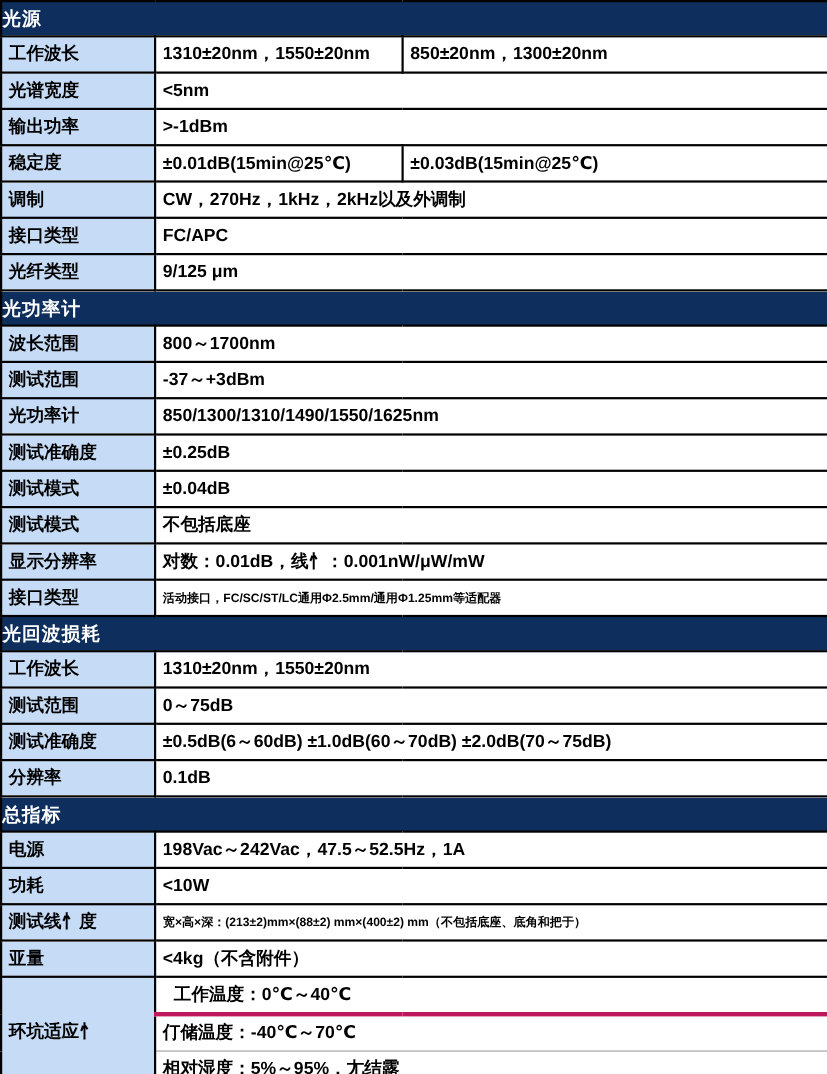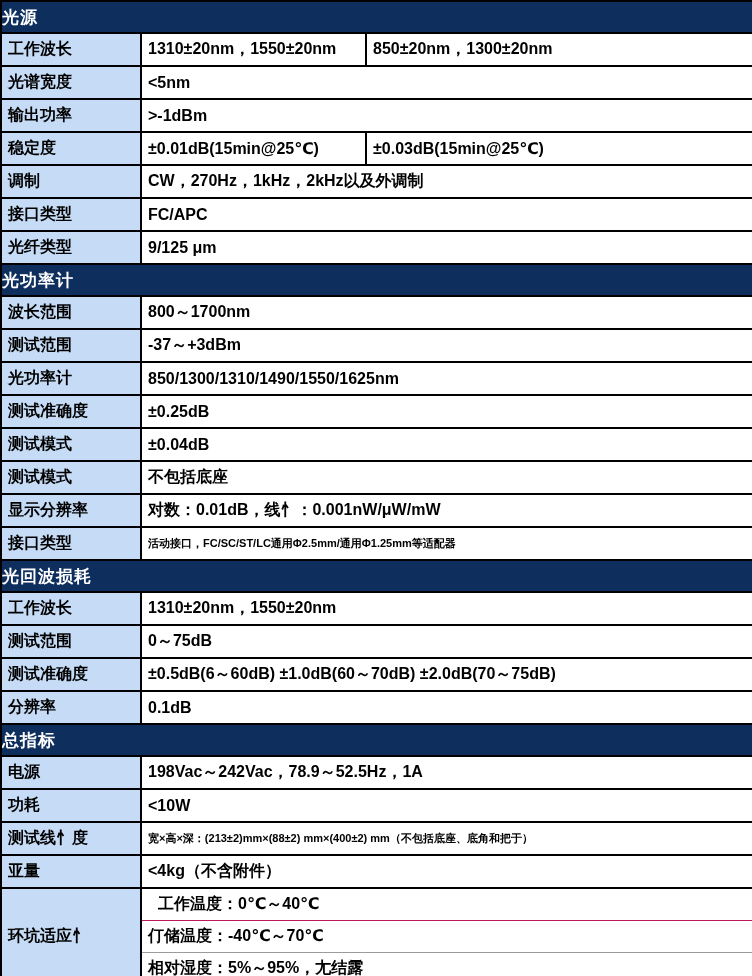--- a/index.html
+++ b/index.html
@@ -7,21 +7,21 @@
   table.spec{border-collapse:collapse;width:752px;table-layout:fixed;background:#fff;}
   td{border:2px solid #000;vertical-align:middle;
      font-weight:bold;font-size:16px;color:#000;padding:0 6px;overflow:hidden;
      white-space:nowrap;}
   tr.sec td{background:#0e2e5d;color:#ffffff;height:30px;font-size:17px;
      letter-spacing:1px;padding:0;}
   td.lbl{background:#c6dcf6;}
   tr.data td{height:31px;}
   td.wide{font-size:11px;}
   
-  td.env-first{border-bottom:1px solid #be185d;padding-left:16px;}
+  td.env-first{border-bottom:4px solid #be185d;padding-left:16px;}
   td.env-mid{border-top:1px solid #9b9b9b;border-bottom:1px solid #9b9b9b;}
   td.env-last{border-top:1px solid #9b9b9b;}
 </style>
 </head>
 <body>
 
 <table class="spec">
   <colgroup>
     <col style="width:140px">
       <col style="width:225px">
@@ -117,21 +117,21 @@
     <tr class="data">
       <td class="lbl">分辨率</td>
       <td colspan="2">0.1dB</td>
     </tr>
 
     <tr class="sec">
       <td colspan="3">总指标</td>
     </tr>
     <tr class="data">
       <td class="lbl">电源</td>
-      <td colspan="2">198Vac～242Vac，78.9～52.5Hz，1A</td>
+      <td colspan="2">198Vac～242Vac，47.5～52.5Hz，1A</td>
     </tr>
     <tr class="data">
       <td class="lbl">功耗</td>
       <td colspan="2">&lt;10W</td>
     </tr>
     <tr class="data">
       <td class="lbl">测试线忄度</td>
       <td colspan="2" class="wide">宽×高×深：(213±2)mm×(88±2) mm×(400±2) mm（不包括底座、底角和把于）</td>
     </tr>
     <tr class="data">

